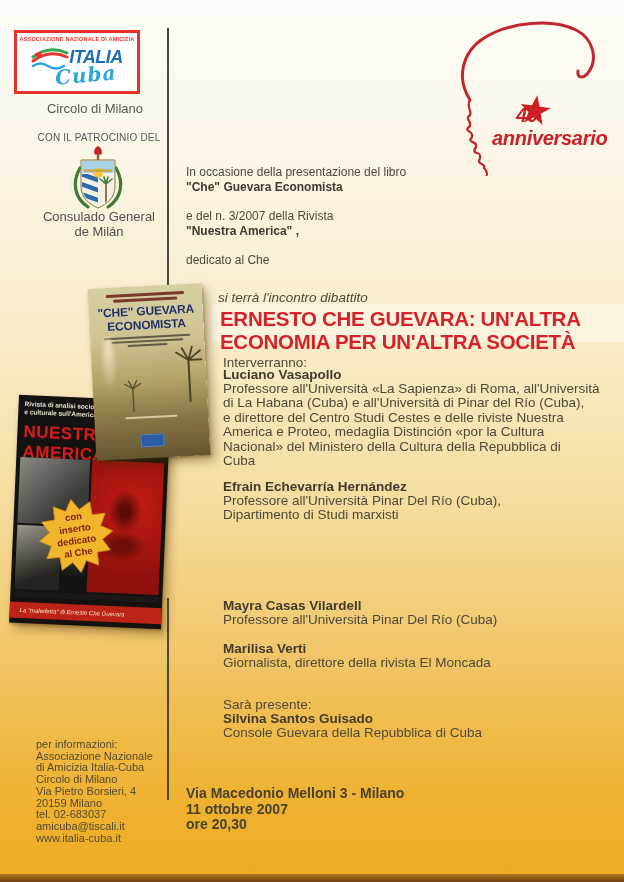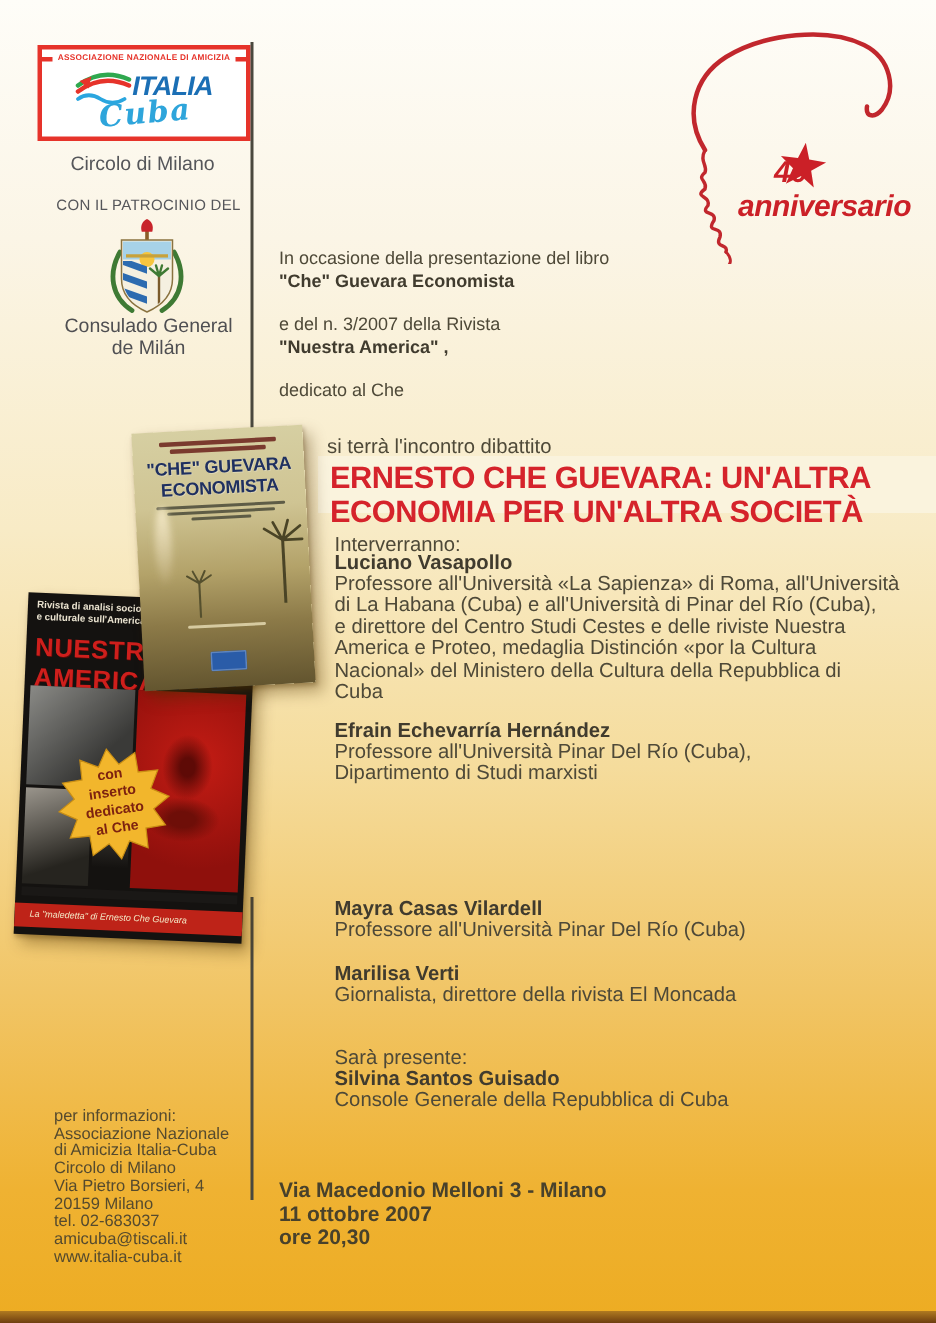--- a/index.html
+++ b/index.html
@@ -4,41 +4,41 @@
 <style>
   html,body{margin:0;padding:0;background:#e8e4da;}
   .poster{
     position:relative;width:624px;height:882px;overflow:hidden;
     font-family:"Liberation Sans",sans-serif;
     background:linear-gradient(180deg,#FEFDF8 0%,#FBF5E6 18%,#F8EBC6 40%,#F5DC9C 58%,#F1C566 75%,#EFB232 90%,#EDAC22 100%);
   }
   .abs{position:absolute;}
   .pre{white-space:pre-line;}
   
-  .logo-box{left:25px;top:30px;width:142px;height:64px;background:#fff;border:3px solid #E6332A;box-sizing:border-box;}
+  .logo-box{left:14px;top:30px;width:126px;height:64px;background:#fff;border:3px solid #E6332A;box-sizing:border-box;}
   .logo-head{display:flex;align-items:center;justify-content:center;gap:3px;margin-top:3px;}
   .logo-head .bar{width:13px;height:3px;background:#E6332A;}
   .logo-assoc{font-size:5.5px;font-weight:bold;color:#E6332A;letter-spacing:0.2px;white-space:nowrap;}
   .logo-mid{display:flex;align-items:center;justify-content:center;margin-top:2px;}
   .logo-italia{font-size:18px;font-weight:bold;font-style:italic;color:#1B6FB5;letter-spacing:-0.5px;}
   .logo-cuba{position:absolute;left:38px;top:30px;font-family:"DejaVu Serif",serif;font-style:italic;font-weight:bold;
     font-size:20px;color:#2EA5DB;transform:rotate(-5deg);letter-spacing:1px;}
   .circolo{left:32px;top:101px;width:126px;text-align:center;font-size:13px;color:#55565A;}
   .vline{width:2px;background:#4A483E;}
   .patrocinio{left:24px;top:132px;width:150px;text-align:center;font-size:10px;color:#55565A;letter-spacing:0.2px;}
   .consulado{left:24px;top:209px;width:150px;text-align:center;font-size:13px;color:#4F4F52;line-height:15px;}
   
   .anniv-num{left:492px;top:104px;font-size:20px;font-weight:bold;font-style:italic;color:#CB2027;margin-left:24px;}
   .anniv-lbl{left:492px;top:127px;font-size:20px;font-weight:bold;font-style:italic;color:#CB2027;letter-spacing:-0.3px;}
   
   .intro{left:186px;top:165px;width:340px;font-size:12px;color:#4E4938;line-height:14.5px;}
   .intro .b{font-weight:bold;color:#403B2E;}
   .intro .gap{height:15px;}
   
-  .pretitle{left:218px;top:290px;font-size:13.5px;color:#4E4938;}
+  .pretitle{left:218px;top:290px;font-size:13.5px;color:#4E4938;font-style:italic;}
   .title-box{left:212px;top:304px;width:412px;height:38px;background:#FAF3DD;}
   .title-text{margin:3px 0 0 8px;font-size:20.5px;line-height:23px;font-weight:bold;color:#D5232B;letter-spacing:-0.3px;}
   
   .blk{position:absolute;left:223px;width:398px;font-size:13.5px;}
   .hdg{color:#4E4938;}
   .name{font-weight:bold;color:#403B2E;line-height:14px;}
   .bio{color:#4E4938;line-height:14.4px;}
   
   .magazine{left:14px;top:398px;width:152px;height:228px;background:#141210;transform:rotate(2.5deg);
     box-shadow:5px 6px 10px rgba(80,50,0,0.38),1px 2px 3px rgba(80,50,0,0.3);z-index:1;overflow:hidden;}
@@ -224,21 +224,21 @@
   </div>
 
   <div class="blk" style="top:642px;">
     <div class="name">Marilisa Verti</div>
     <div class="bio">Giornalista, direttore della rivista El Moncada</div>
   </div>
 
   <div class="blk" style="top:697px;">
     <div class="hdg">Sarà presente:</div>
     <div class="name">Silvina Santos Guisado</div>
-    <div class="bio">Console Generale della Repubblica di Cuba</div>
+    <div class="bio">Console Guevara della Repubblica di Cuba</div>
   </div>
 
   <div class="abs info">
     <div>per informazioni:</div>
     <div>Associazione Nazionale</div>
     <div>di Amicizia Italia-Cuba</div>
     <div>Circolo di Milano</div>
     <div>Via Pietro Borsieri, 4</div>
     <div>20159 Milano</div>
     <div>tel. 02-683037</div>

